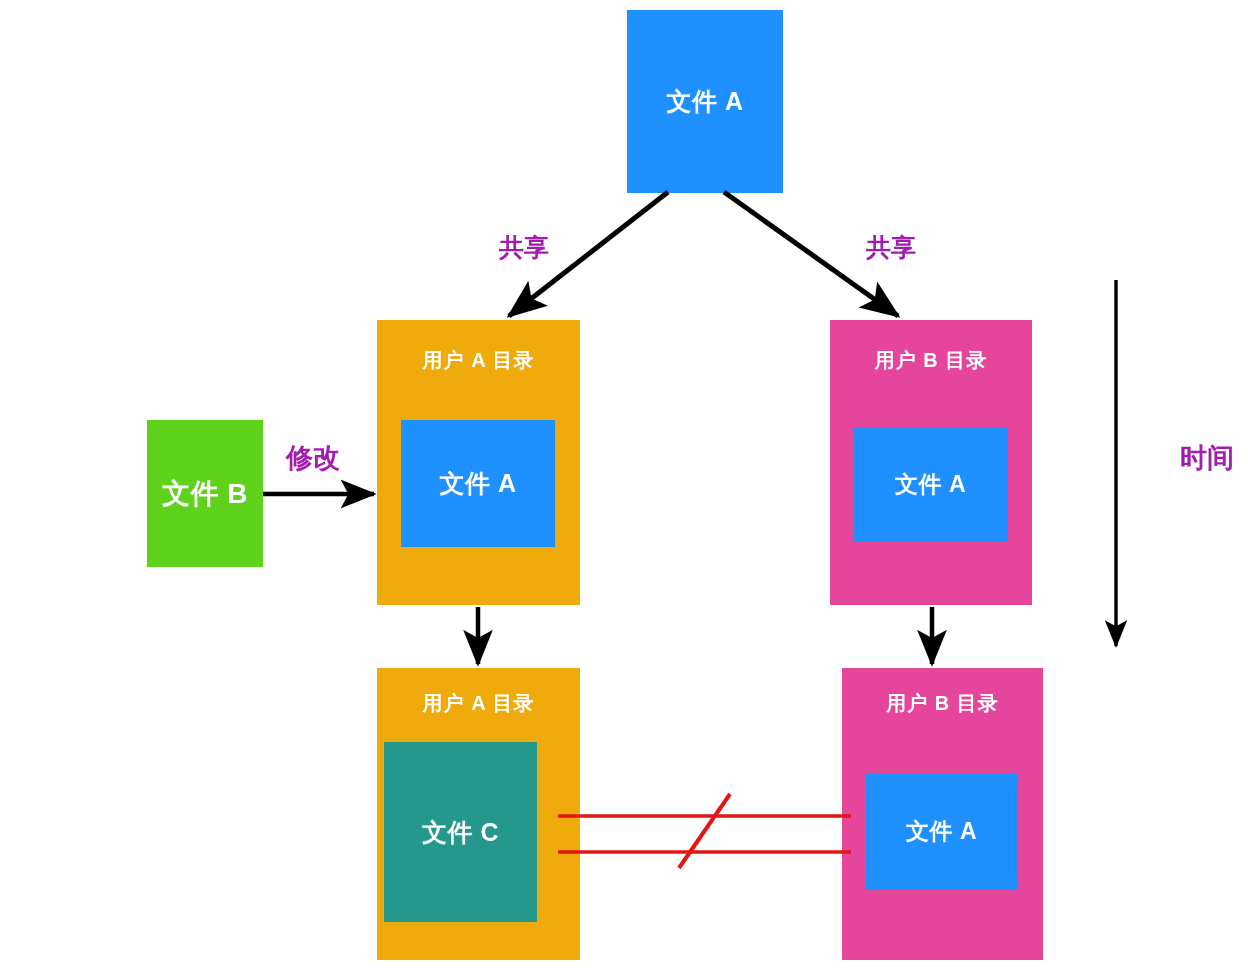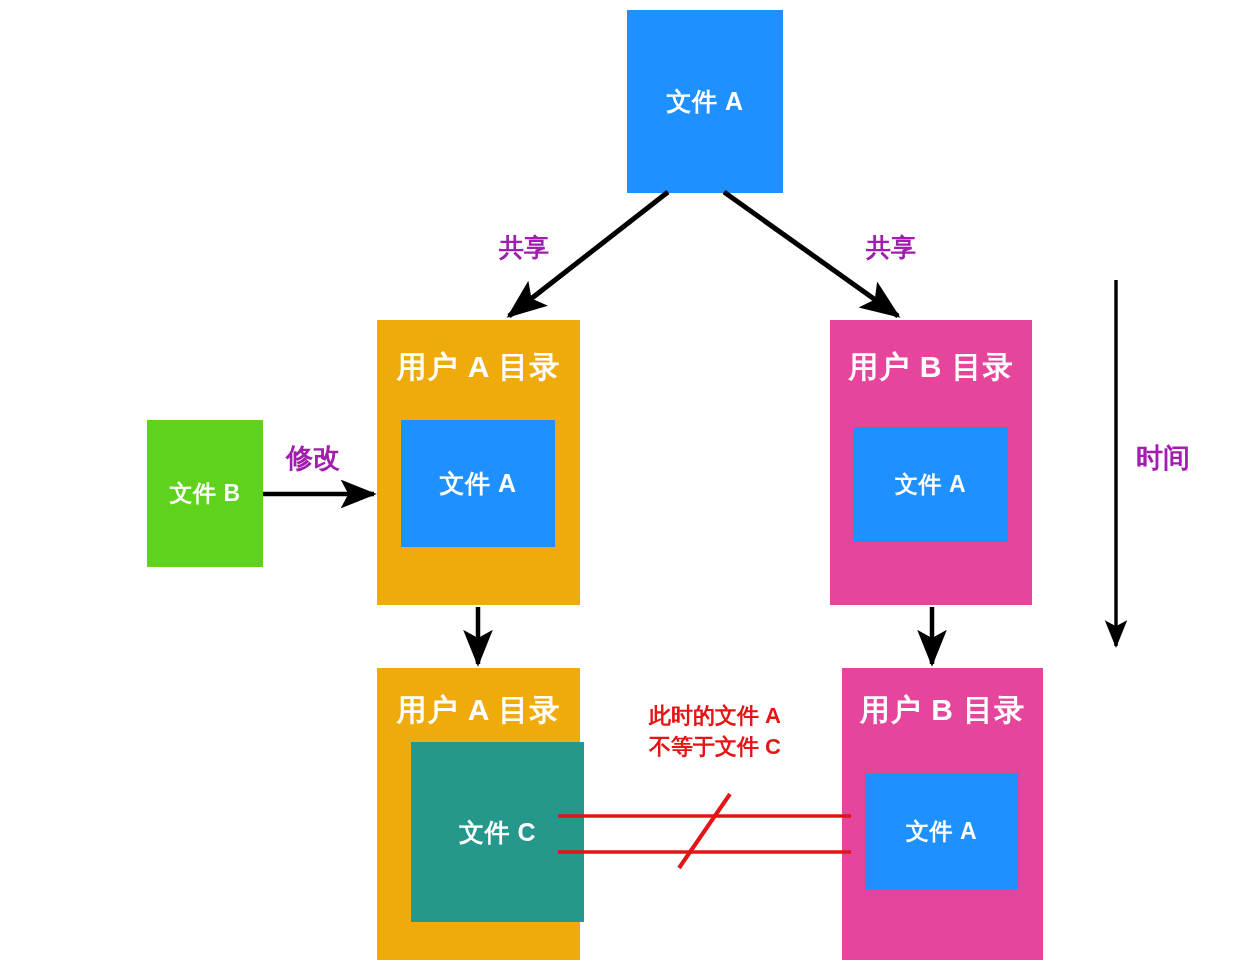--- a/index.html
+++ b/index.html
@@ -23,21 +23,21 @@
   }
   .dir-box {
     display: block;
   }
   .dir-title {
     position: absolute;
     left: 0;
     right: 0;
     text-align: center;
     color: #ffffff;
-    font-size: 30px;
+    font-size: 20px;
     font-weight: 700;
     letter-spacing: 1px;
     white-space: nowrap;
   }
   .file-box {
     position: absolute;
     display: flex;
     align-items: center;
     justify-content: center;
     color: #ffffff;
@@ -94,45 +94,41 @@
   </div>
 
   <div class="box dir-box" style="left:830px; top:320px; width:202px; height:285px; background:#e5459b;">
     <div class="dir-title" style="top:27px;">用户 B 目录</div>
     <div class="file-box" style="left:23px; top:107px; width:155px; height:115px; background:#1e90ff;">
       <span class="file-label" style="font-size:23px;">文件 A</span>
     </div>
   </div>
 
   <div class="box file-box" style="left:147px; top:420px; width:116px; height:147px; background:#5fd21c;">
-    <span class="file-label" style="font-size:23px;">文件 B</span>
+    <span class="file-label" style="font-size:28px;">文件 B</span>
   </div>
 
   <div class="edge-label" style="left:286px; top:443px; font-size:27px;">修改</div>
 
-  <div class="edge-label" style="left:1136px; top:443px; font-size:27px;">时间</div>
+  <div class="edge-label" style="left:1180px; top:443px; font-size:27px;">时间</div>
 
   <div class="box dir-box" style="left:377px; top:668px; width:203px; height:292px; background:#efaa0c;">
     <div class="dir-title" style="top:22px;">用户 A 目录</div>
-    <div class="file-box" style="left:34px; top:74px; width:173px; height:180px; background:#25988c;">
+    <div class="file-box" style="left:7px; top:74px; width:153px; height:180px; background:#25988c;">
       <span class="file-label">文件 C</span>
     </div>
   </div>
 
   <div class="box dir-box" style="left:842px; top:668px; width:201px; height:292px; background:#e5459b;">
     <div class="dir-title" style="top:22px;">用户 B 目录</div>
     <div class="file-box" style="left:23px; top:105px; width:153px; height:117px; background:#1e90ff;">
       <span class="file-label" style="font-size:23px;">文件 A</span>
     </div>
   </div>
 
-  <div class="note-text" style="left:620px; top:700px; width:190px;">
-    <div>此时的文件 A</div>
-    <div>不等于文件 C</div>
-  </div>
 
   <svg class="overlay" viewBox="0 0 1248 978">
     <defs>
       <marker id="ah" markerWidth="9" markerHeight="9" refX="7.4" refY="3.2" orient="auto" markerUnits="strokeWidth">
         <path d="M0,0 L8,3.2 L0,6.4 L1.7,3.2 z" fill="#000000"></path>
       </marker>
       <marker id="ah2" markerWidth="10" markerHeight="10" refX="7.6" refY="3.3" orient="auto" markerUnits="strokeWidth">
         <path d="M0,0 L8.2,3.3 L0,6.6 L1.8,3.3 z" fill="#000000"></path>
       </marker>
     </defs>

